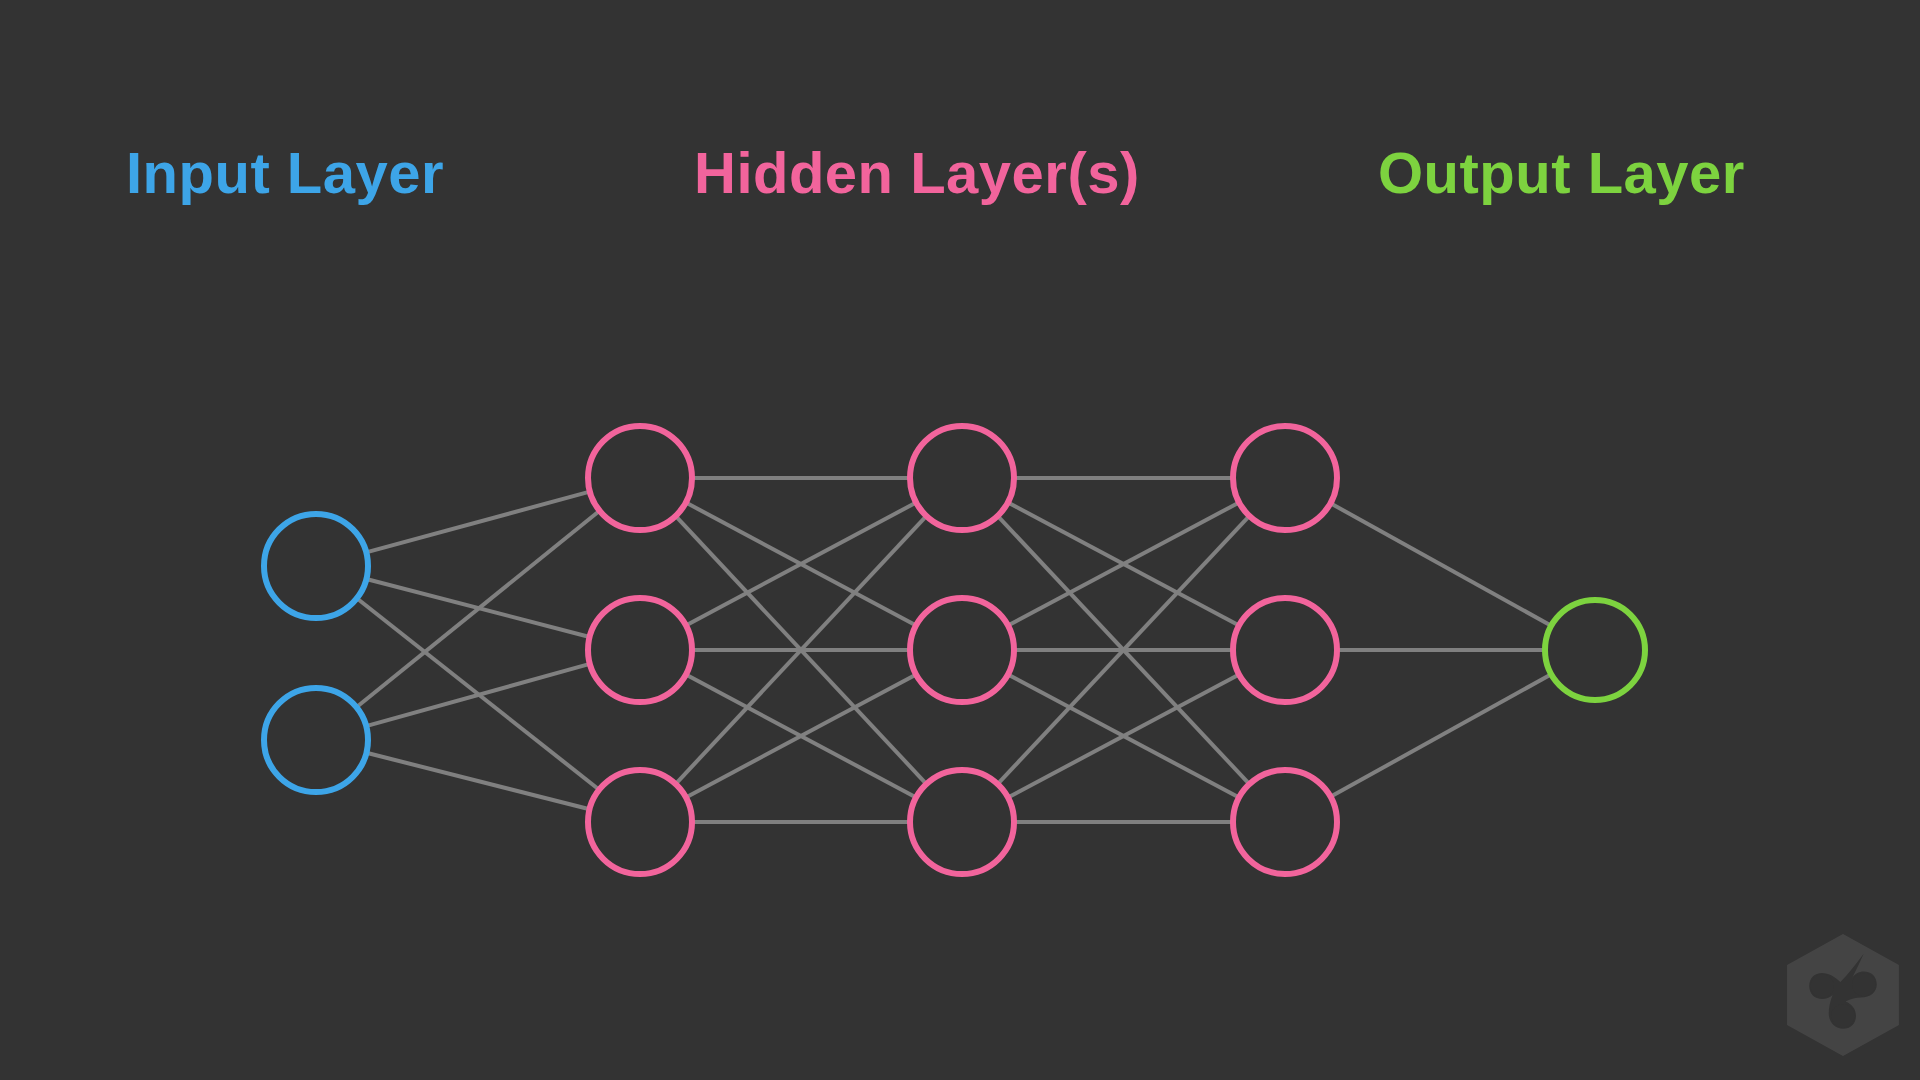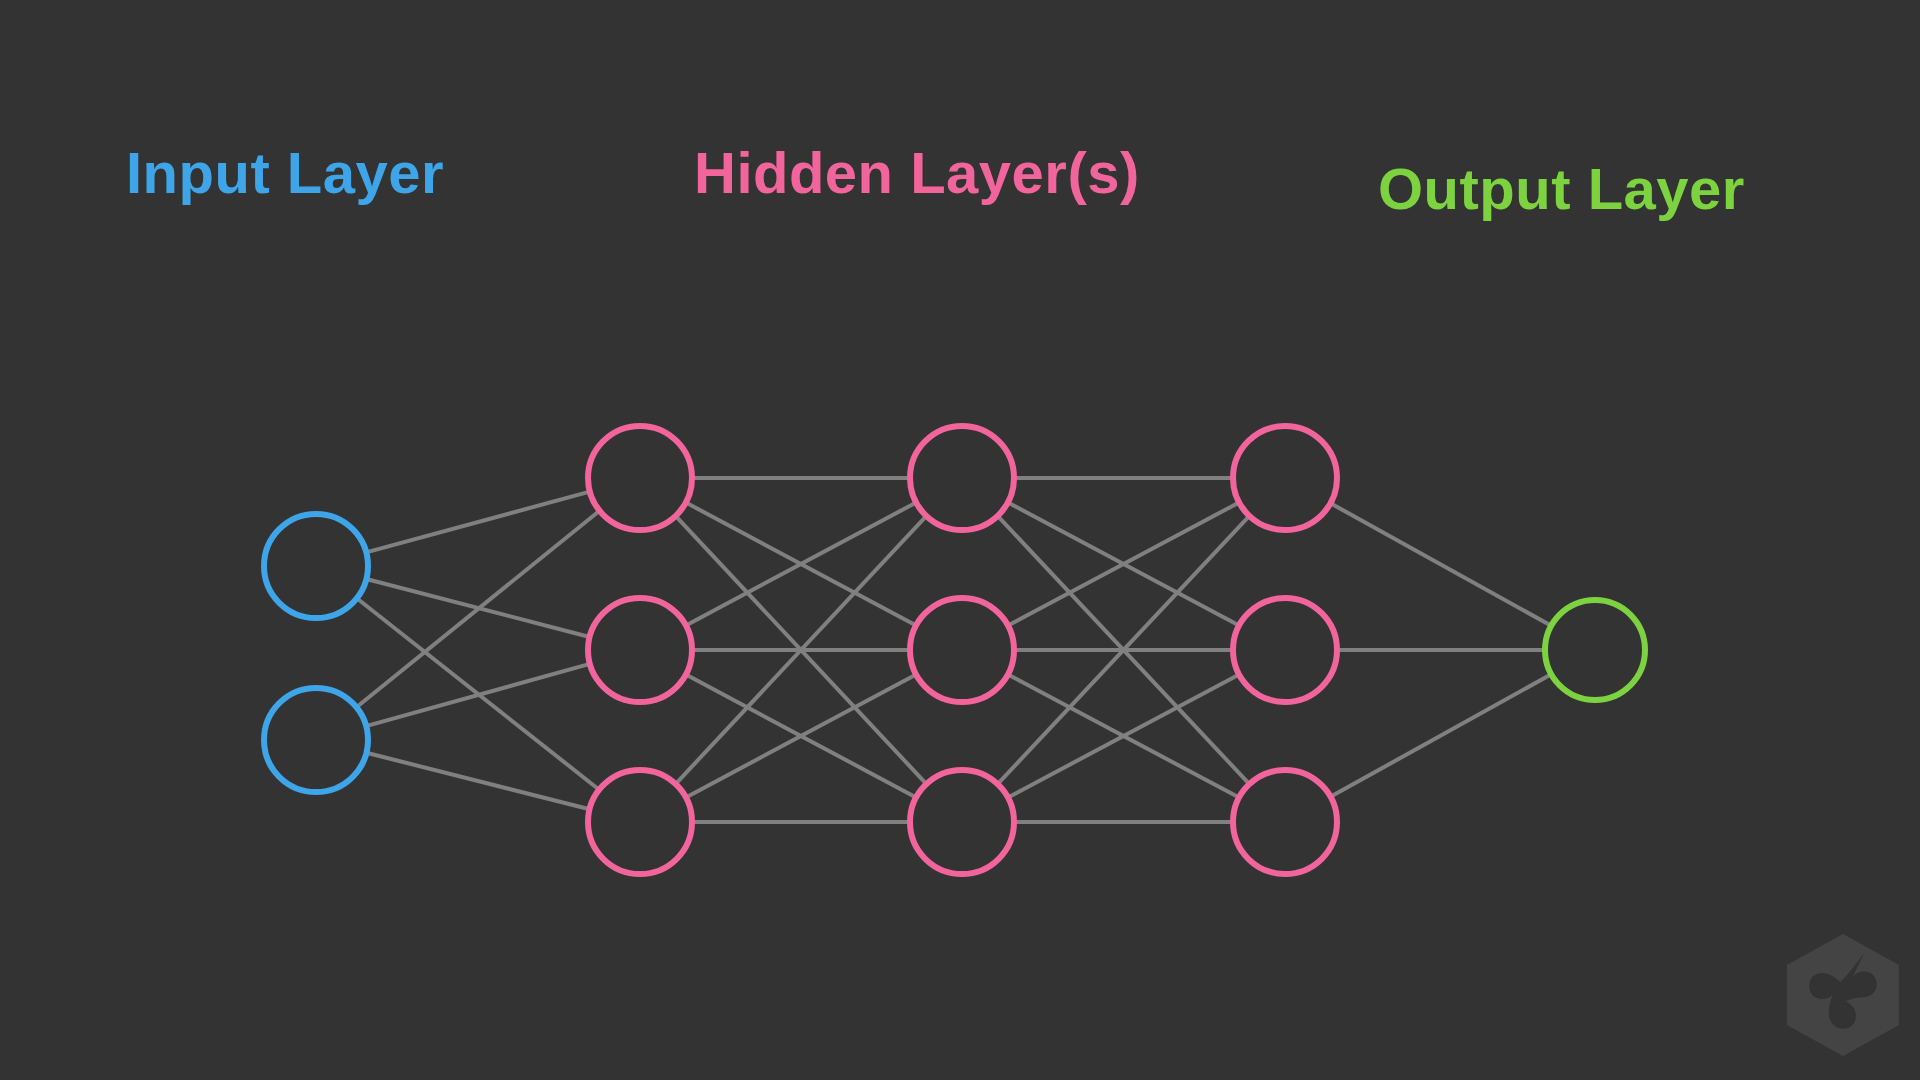--- a/index.html
+++ b/index.html
@@ -33,21 +33,21 @@
     font-family: "Liberation Sans", sans-serif;
     font-weight: bold;
     font-size: 58px;
     line-height: 1;
     letter-spacing: 0.5px;
     white-space: nowrap;
     user-select: none;
   }
   #label-input  { left: 126px;  top: 144px; }
   #label-hidden { left: 688px;  top: 144px; }
-  #label-output { left: 1378px; top: 160px; }
+  #label-output { left: 1378px; top: 144px; }
   #watermark {
     position: absolute;
     left: 1778px;
     top: 930px;
     width: 130px;
     height: 130px;
     opacity: 0.30;
   }
 </style>
 </head>

